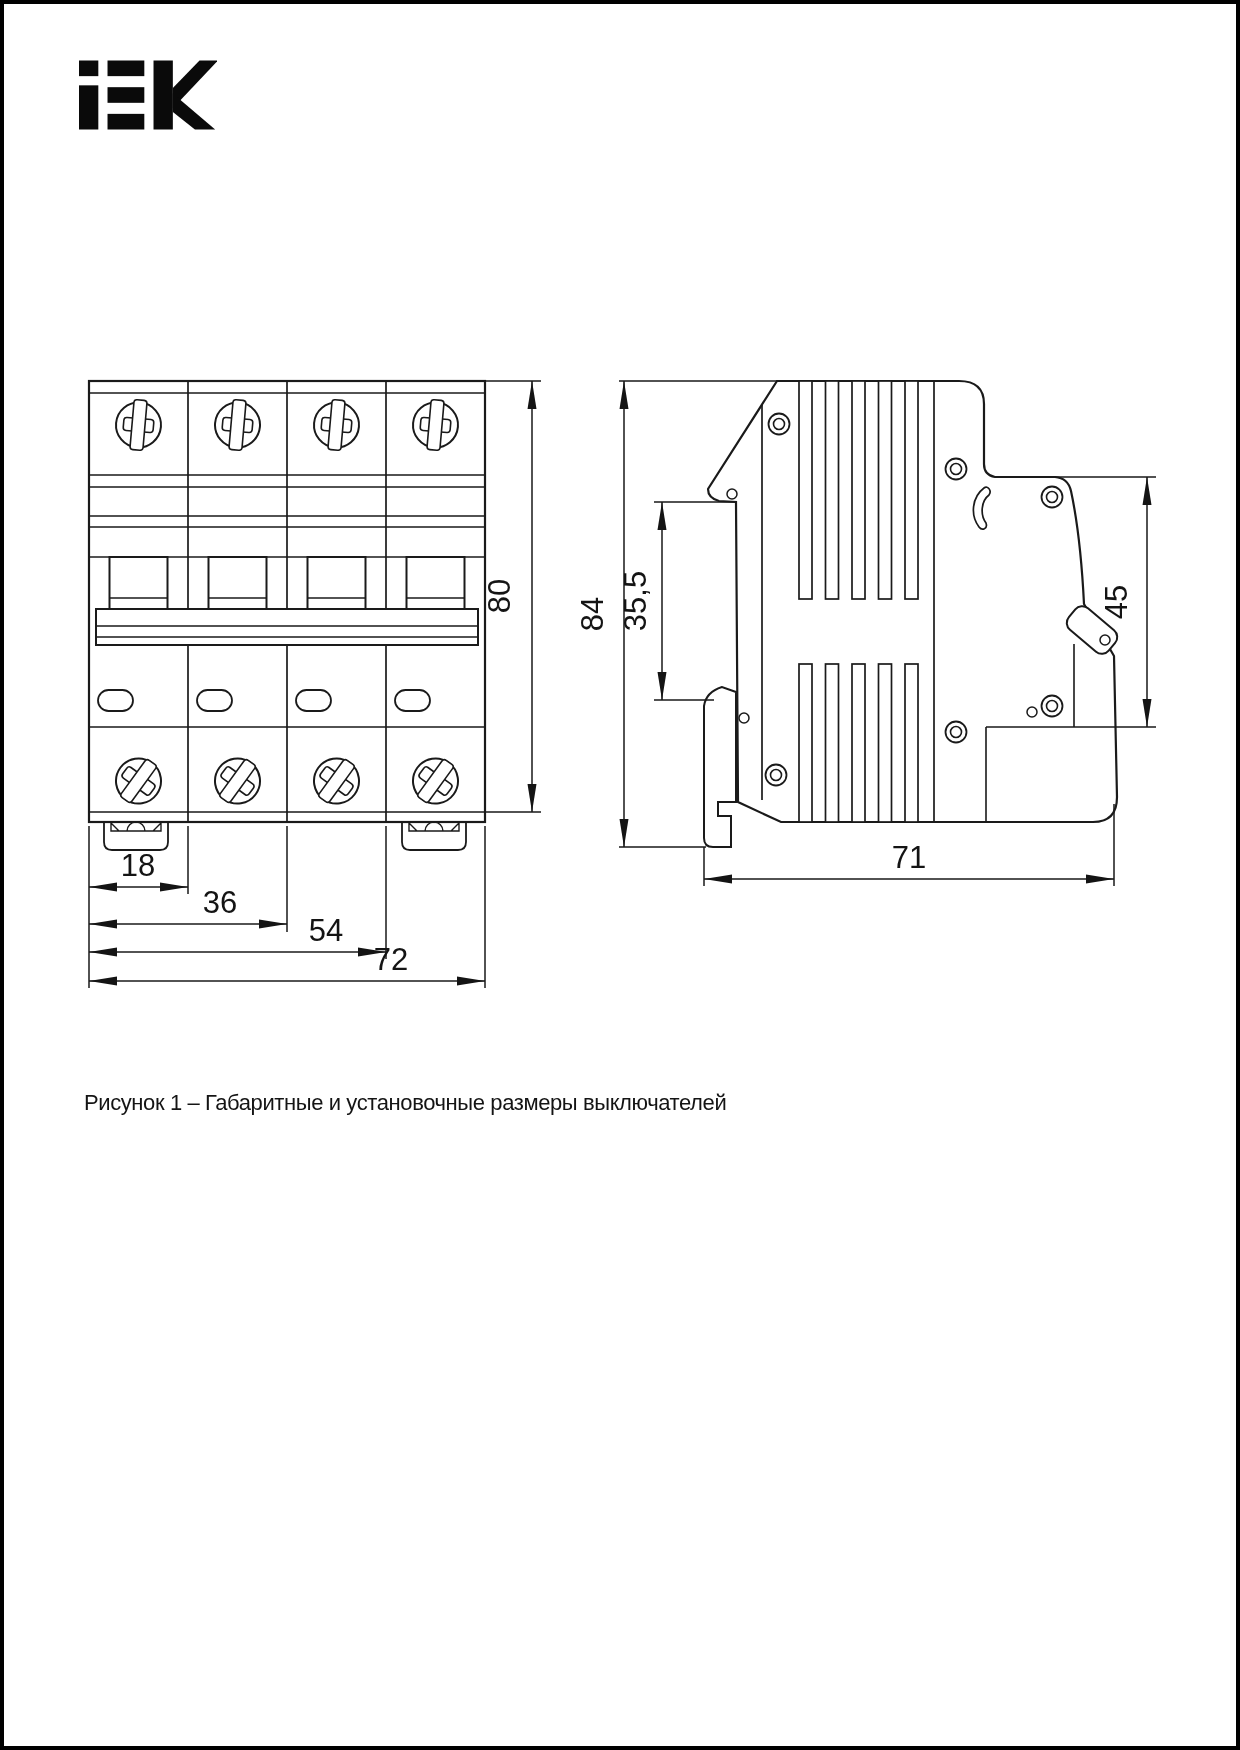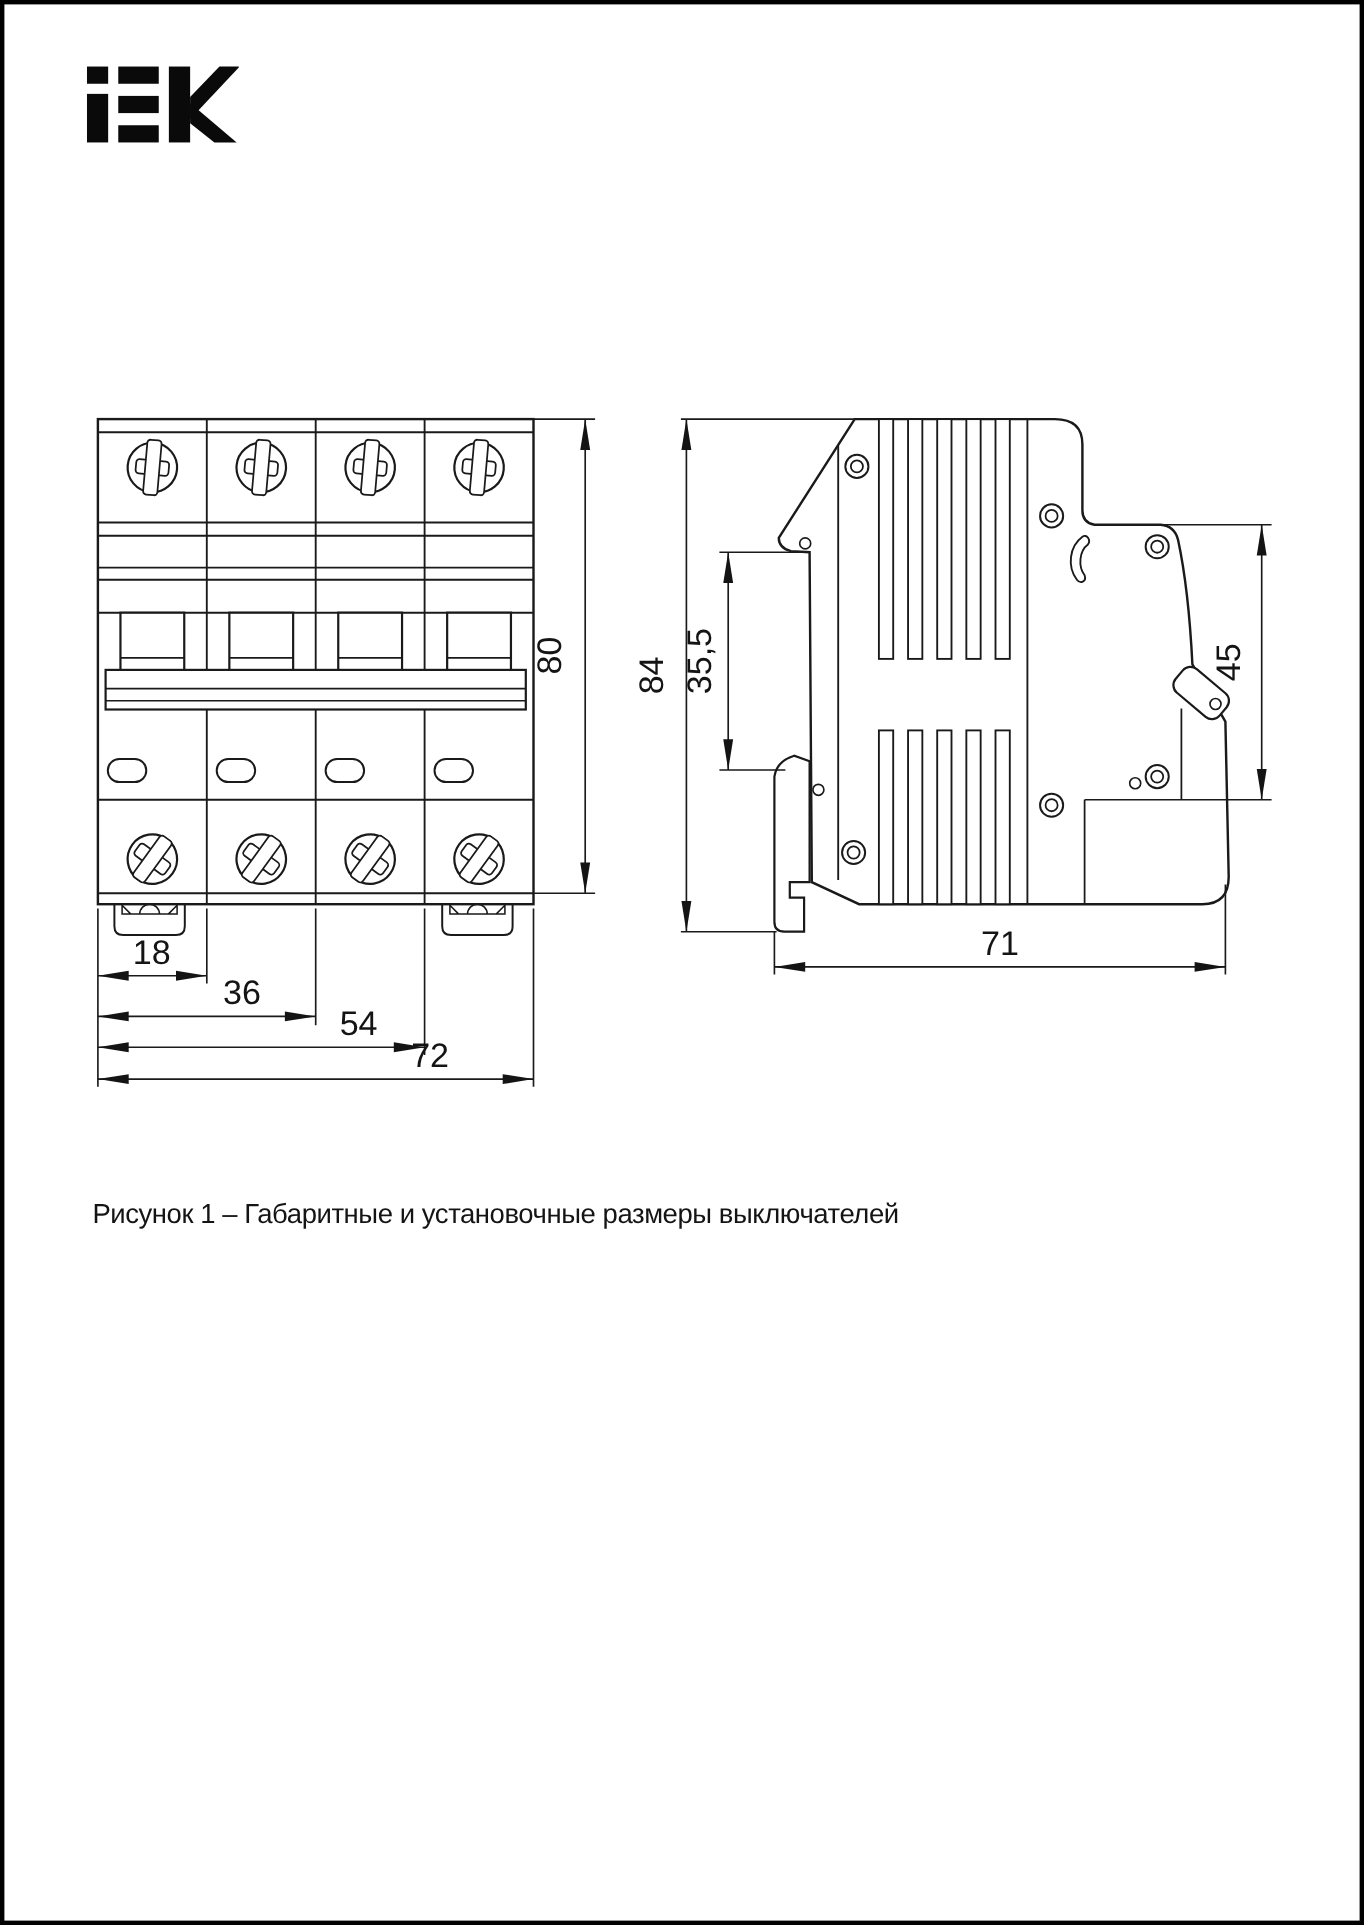--- a/index.html
+++ b/index.html
@@ -9,21 +9,21 @@
     background:#ffffff;
     border:4px solid #000;
     box-sizing:border-box;
     overflow:hidden;
     font-family:"Liberation Sans",sans-serif;
   }
   .logo{position:absolute;left:75px;top:56px;}
   .drawing{position:absolute;left:0;top:0;width:1240px;height:1750px;}
   .caption{
     position:absolute;left:80px;top:1086px;
-    font-size:25px;letter-spacing:-0.4px;color:#141414;
+    font-size:22px;letter-spacing:-0.4px;color:#141414;
     font-family:"Liberation Sans",sans-serif;white-space:nowrap;
   }
   text.dim{
     font-family:"Liberation Sans",sans-serif;
     font-size:31px;fill:#141414;stroke:none;
   }
   .ln{stroke:#1a1a1a;fill:none;}
   .fw{fill:#ffffff;stroke:#1a1a1a;}
   .ar{fill:#141414;stroke:none;}
 </style>

